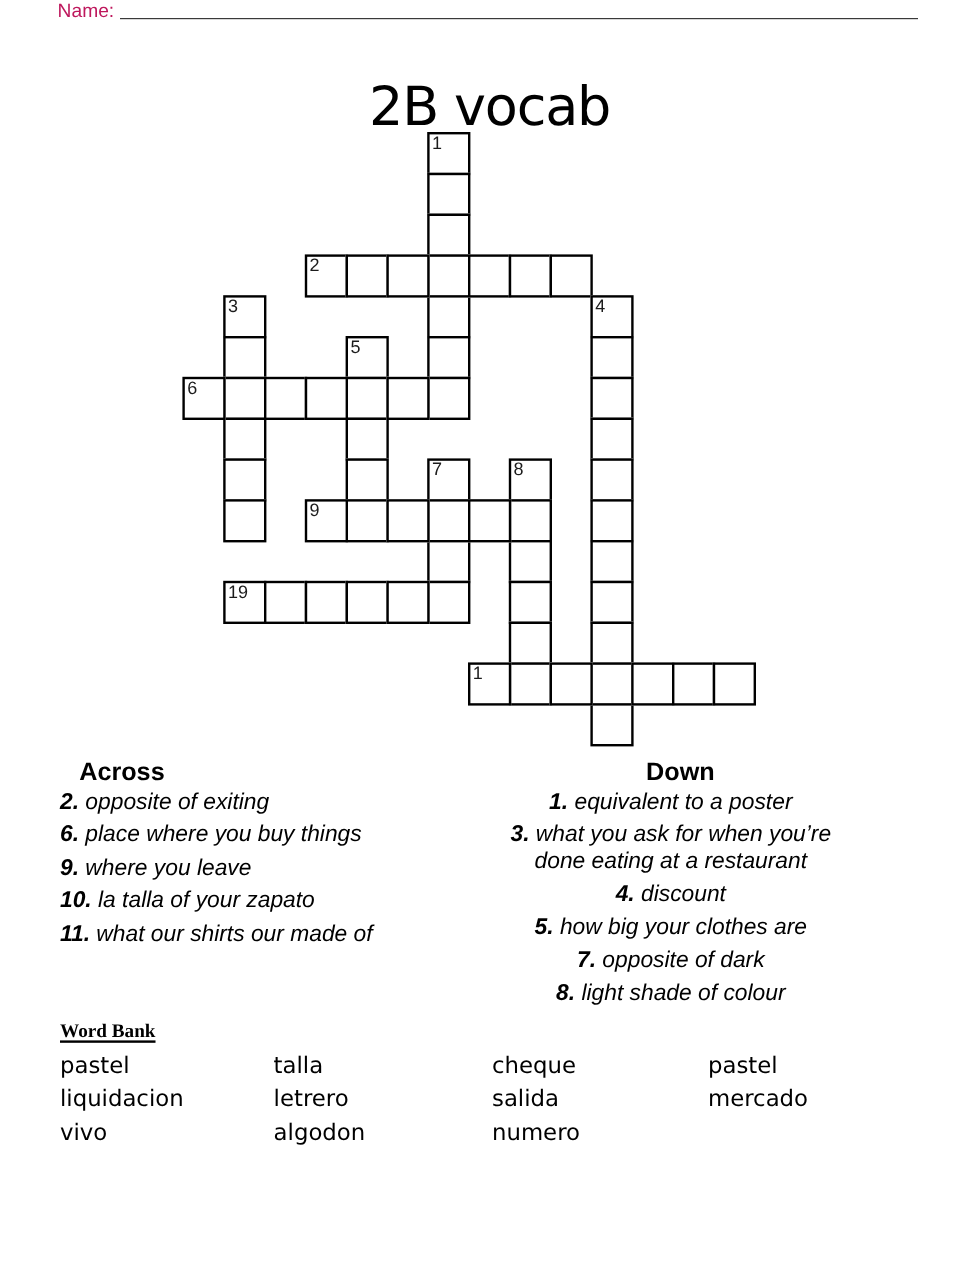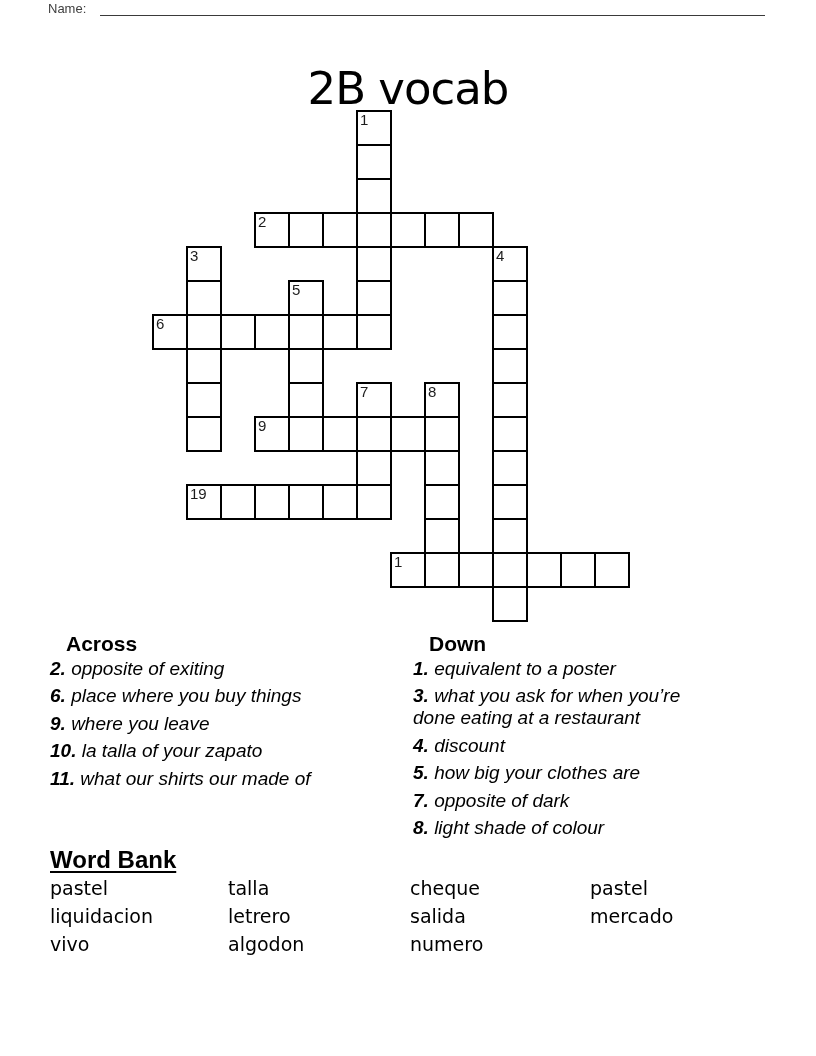--- a/index.html
+++ b/index.html
@@ -1,54 +1,54 @@
 <!DOCTYPE html>
 <html><head>
 <meta charset="utf-8">
 <style>
   html,body{margin:0;padding:0;background:#fff;}
   .page{
     position:relative;width:816px;height:1056px;background:#ffffff;
     font-family:"Liberation Sans",sans-serif;color:#000;overflow:hidden;
   }
   
-  .name-label{position:absolute;left:48px;top:1px;font-size:13px;color:#404040;}
+  .name-label{position:absolute;left:48px;top:1px;font-size:16px;color:#be185d;}
   .name-line{position:absolute;left:100px;top:0;width:665px;height:15px;border-bottom:1.6px solid #3a3a3a;}
   
   .title{
     position:absolute;left:0;top:33px;width:816px;text-align:center;
     font-family:"DejaVu Sans","Liberation Sans",sans-serif;
     font-size:45px;font-weight:400;letter-spacing:-1px;line-height:1.15;
   }
   
   #grid{position:absolute;left:0;top:0;width:816px;height:640px;}
   .cell{
     position:absolute;width:36px;height:36px;box-sizing:border-box;
     border:2px solid #000;background:#fff;
   }
   .cellnum{
     position:absolute;left:2px;top:0px;font-size:15px;line-height:1.05;
     color:#1c1c1c;font-family:"Liberation Sans",sans-serif;
   }
   
   .clue-col{position:absolute;top:630px;}
   .clue-col.across{left:50px;width:350px;}
-  .clue-col.down{left:413px;width:292px;}
+  .clue-col.down{left:413px;width:292px;text-align:center;}
   .clue-heading{
     font-size:21px;font-weight:bold;line-height:27.5px;
     text-decoration-thickness:1.5px;text-underline-offset:3px;margin-left:16px;
   }
   .clue-list{margin:0;padding:0;list-style:none;}
   .clue-list li{font-size:19px;line-height:22px;margin-bottom:5.5px;font-style:italic;}
   .clue-list li b{font-weight:bold;}
   
   .wordbank{position:absolute;left:50px;top:846px;width:716px;}
   .wb-heading{
-    font-family:Liberation Sans, sans-serif;
-    font-size:24px;font-weight:bold;line-height:27.5px;
+    font-family:Liberation Serif, serif;
+    font-size:16px;font-weight:bold;line-height:27.5px;
     text-decoration:underline;text-decoration-thickness:1.5px;text-underline-offset:3px;
   }
   #wordbank-words{
     display:grid;grid-template-columns:178px 182px 180px 160px;
     font-family:"DejaVu Sans","Liberation Sans",sans-serif;
     font-size:19px;line-height:28px;
   }
 </style>
 </head>
 <body>

